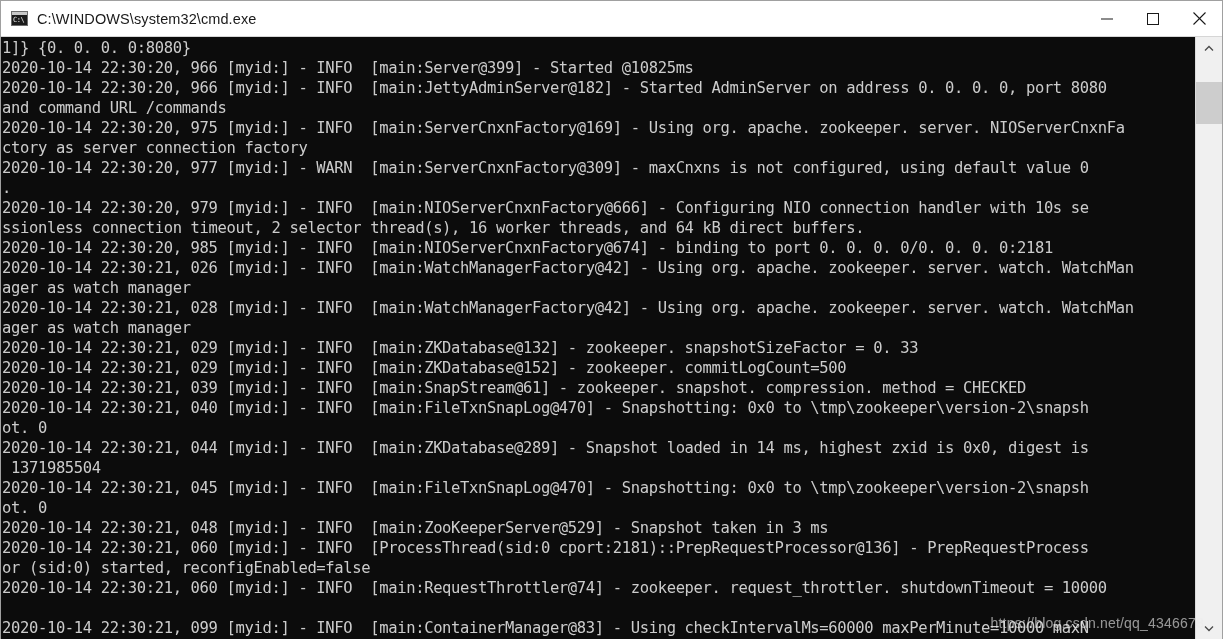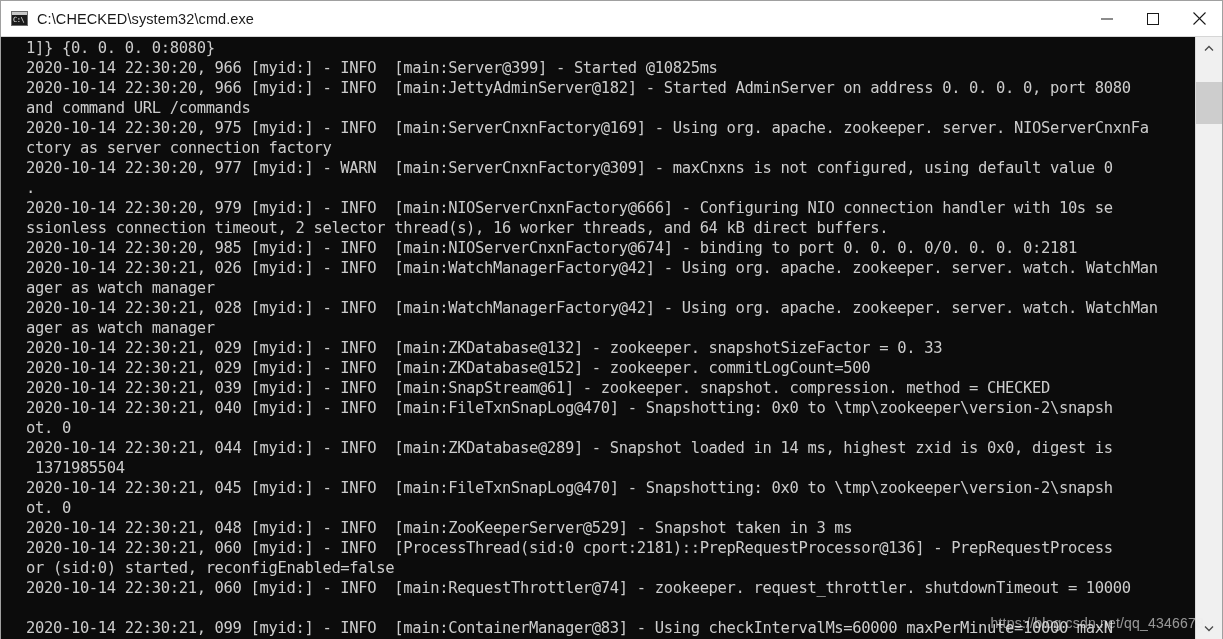--- a/index.html
+++ b/index.html
@@ -108,21 +108,20 @@
     color: #cccccc;
     font-family: "DejaVu Sans Mono", "Liberation Mono", monospace;
     font-size: 15.5px;
     line-height: 20px;
     white-space: pre;
     overflow: hidden;
     padding: 1px 0 0 1px;
     letter-spacing: -0.35px;
     position: relative;
     z-index: 1;
-    margin-left: 24px;
   }
   .cline {
     height: 20px;
     white-space: pre;
     overflow: hidden;
   }
 
   
   #watermark {
     position: absolute;
@@ -177,21 +176,21 @@
 <body>
 
 <div id="window">
 
   <div id="titlebar">
     <div id="app-icon">
       <div class="win"></div>
       <div class="bar"></div>
       <div class="prompt">C:\</div>
     </div>
-    <div id="title-text">C:\CHECKED\system32\cmd.exe</div>
+    <div id="title-text">C:\WINDOWS\system32\cmd.exe</div>
 
     <div id="winbuttons">
       <button class="winbtn">
         <svg width="12" height="12" viewBox="0 0 12 12">
           <rect x="0" y="5.5" width="12" height="1" fill="#1a1a1a"></rect>
         </svg>
       </button>
       <button class="winbtn">
         <svg width="12" height="12" viewBox="0 0 12 12">
           <rect x="0.5" y="0.5" width="11" height="11" fill="none" stroke="#1a1a1a" stroke-width="1"></rect>

